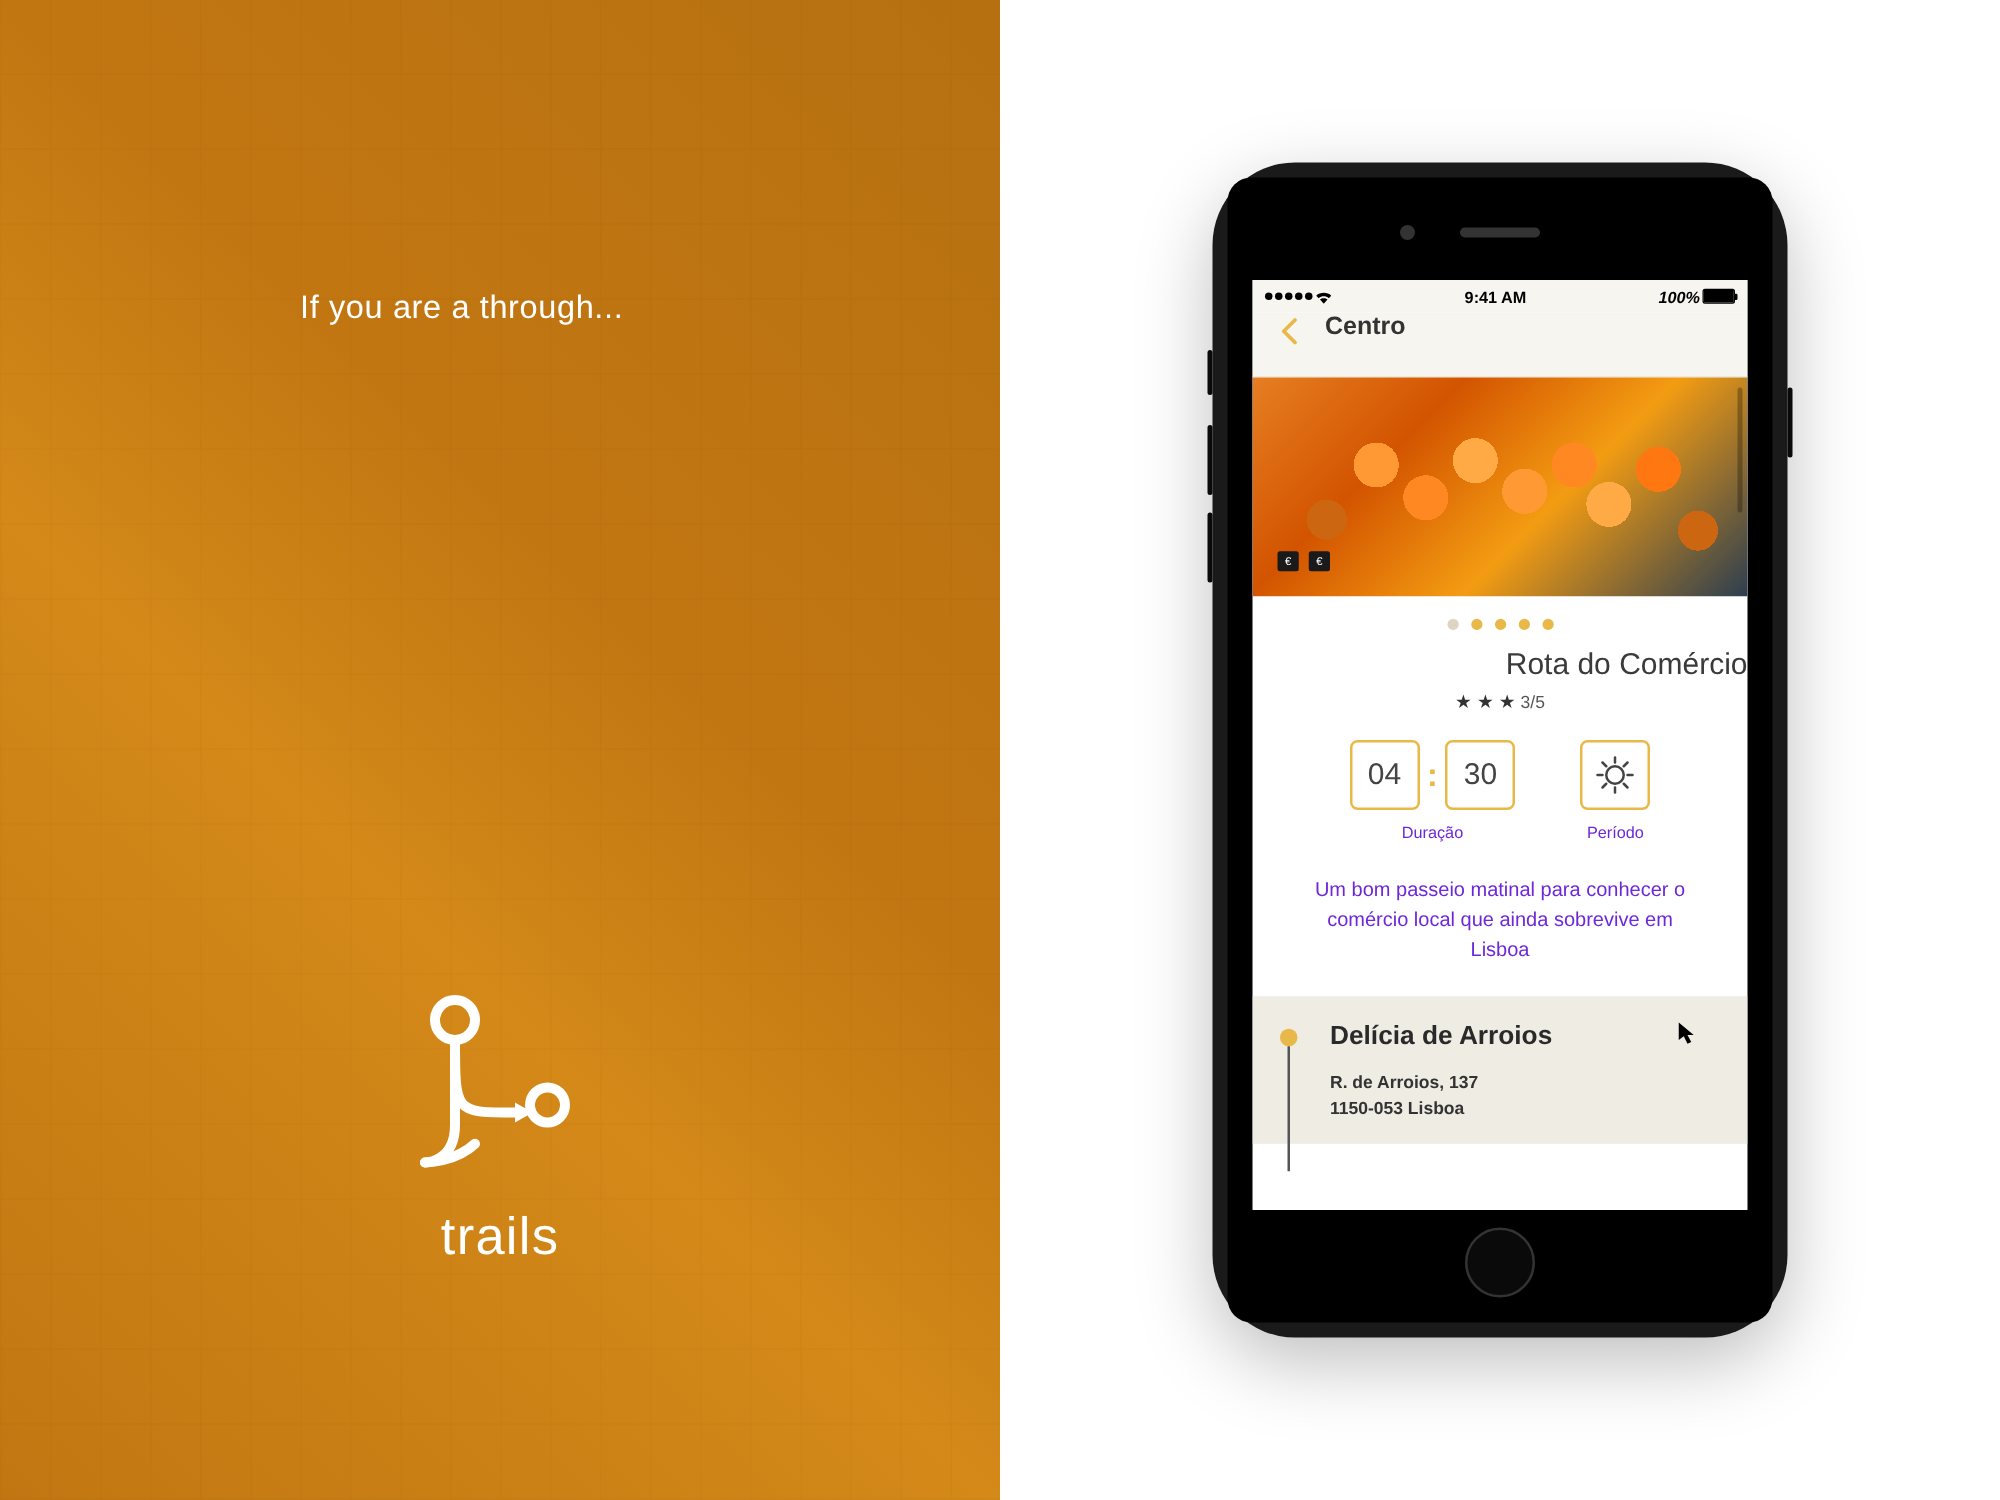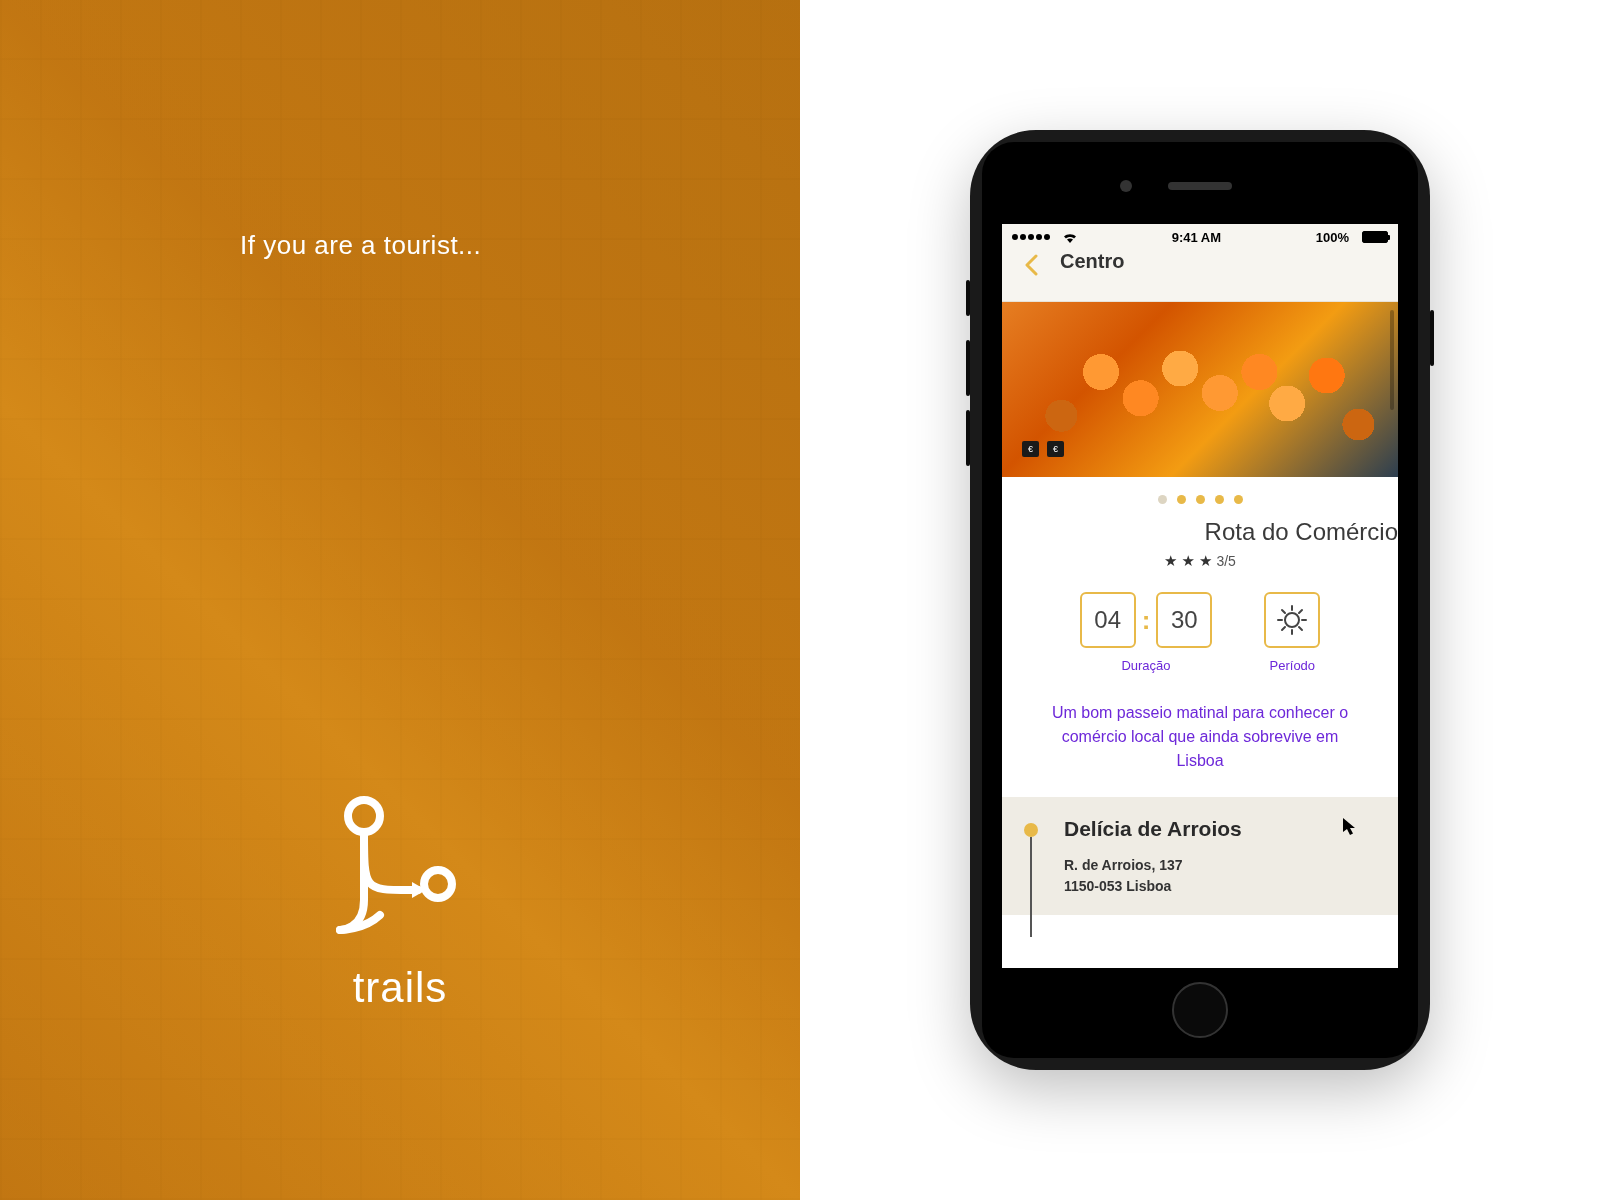--- a/index.html
+++ b/index.html
@@ -82,21 +82,21 @@
     background: #1a1a1a;
     border-radius: 66px;
     padding: 12px;
     box-shadow: 0 20px 60px rgba(0,0,0,0.25);
     position: relative;
   }
   .phone-inner {
     width: 100%;
     height: 100%;
     background: #000;
-    border-radius: 32px;
+    border-radius: 19px;
     padding: 82px 20px 90px 20px;
     position: relative;
   }
   .phone-speaker {
     position: absolute;
     top: 40px;
     left: 50%;
     transform: translateX(-50%);
     width: 64px;
     height: 8px;
@@ -146,21 +146,21 @@
     height: 26px;
     background: #f7f5f0;
     display: flex;
     align-items: center;
     justify-content: space-between;
     padding: 0 10px;
     font-size: 13px;
     font-weight: 600;
     color: #000;
   }
-  .status-left, .status-right { display: flex; align-items: center; gap: 13px; }
+  .status-left, .status-right { display: flex; align-items: center; gap: 2px; font-style: italic; }
   .signal-dots { display: flex; gap: 2px; }
   .signal-dots span { width: 6px; height: 6px; border-radius: 50%; background: #000; }
   .battery {
     width: 26px; height: 12px; border: 1.5px solid #000; border-radius: 2px;
     position: relative; display: flex; align-items: center;
   }
   .battery::after { content:''; position:absolute; right:-3px; top:3px; width:2px; height:5px; background:#000; border-radius:0 1px 1px 0; }
   .battery-fill { width: 100%; height: 100%; background: #000; }
 
   .nav-bar {
@@ -344,21 +344,21 @@
     right: 40px;
     top: 20px;
     font-size: 18px;
     color: #000;
   }
 </style>
 </head>
 <body>
 
 <div class="left-panel">
-  <div class="tourist-line">If you are a tourist...</div>
+  <div class="tourist-line">If you are a through...</div>
   <div class="logo-block">
     <svg class="logo-svg" viewBox="0 0 160 160">
       <circle cx="44" cy="26" r="16" fill="none" stroke="#fff" stroke-width="8"></circle>
       <circle cx="118" cy="94" r="14" fill="none" stroke="#fff" stroke-width="8"></circle>
       <path d="M 44 42 C 44 100, 44 100, 90 100 L 98 100" fill="none" stroke="#fff" stroke-width="8" stroke-linecap="round"></path>
       <path d="M 44 42 L 44 110 C 44 140, 20 140, 20 140" fill="none" stroke="#fff" stroke-width="8" stroke-linecap="round" stroke-dasharray="0"></path>
       <path d="M 20 140 C 20 140, 44 140, 60 125" fill="none" stroke="#fff" stroke-width="8" stroke-linecap="round"></path>
       <polygon points="92,92 106,100 92,108" fill="#fff"></polygon>
     </svg>
     <div class="logo-text">trails</div>

